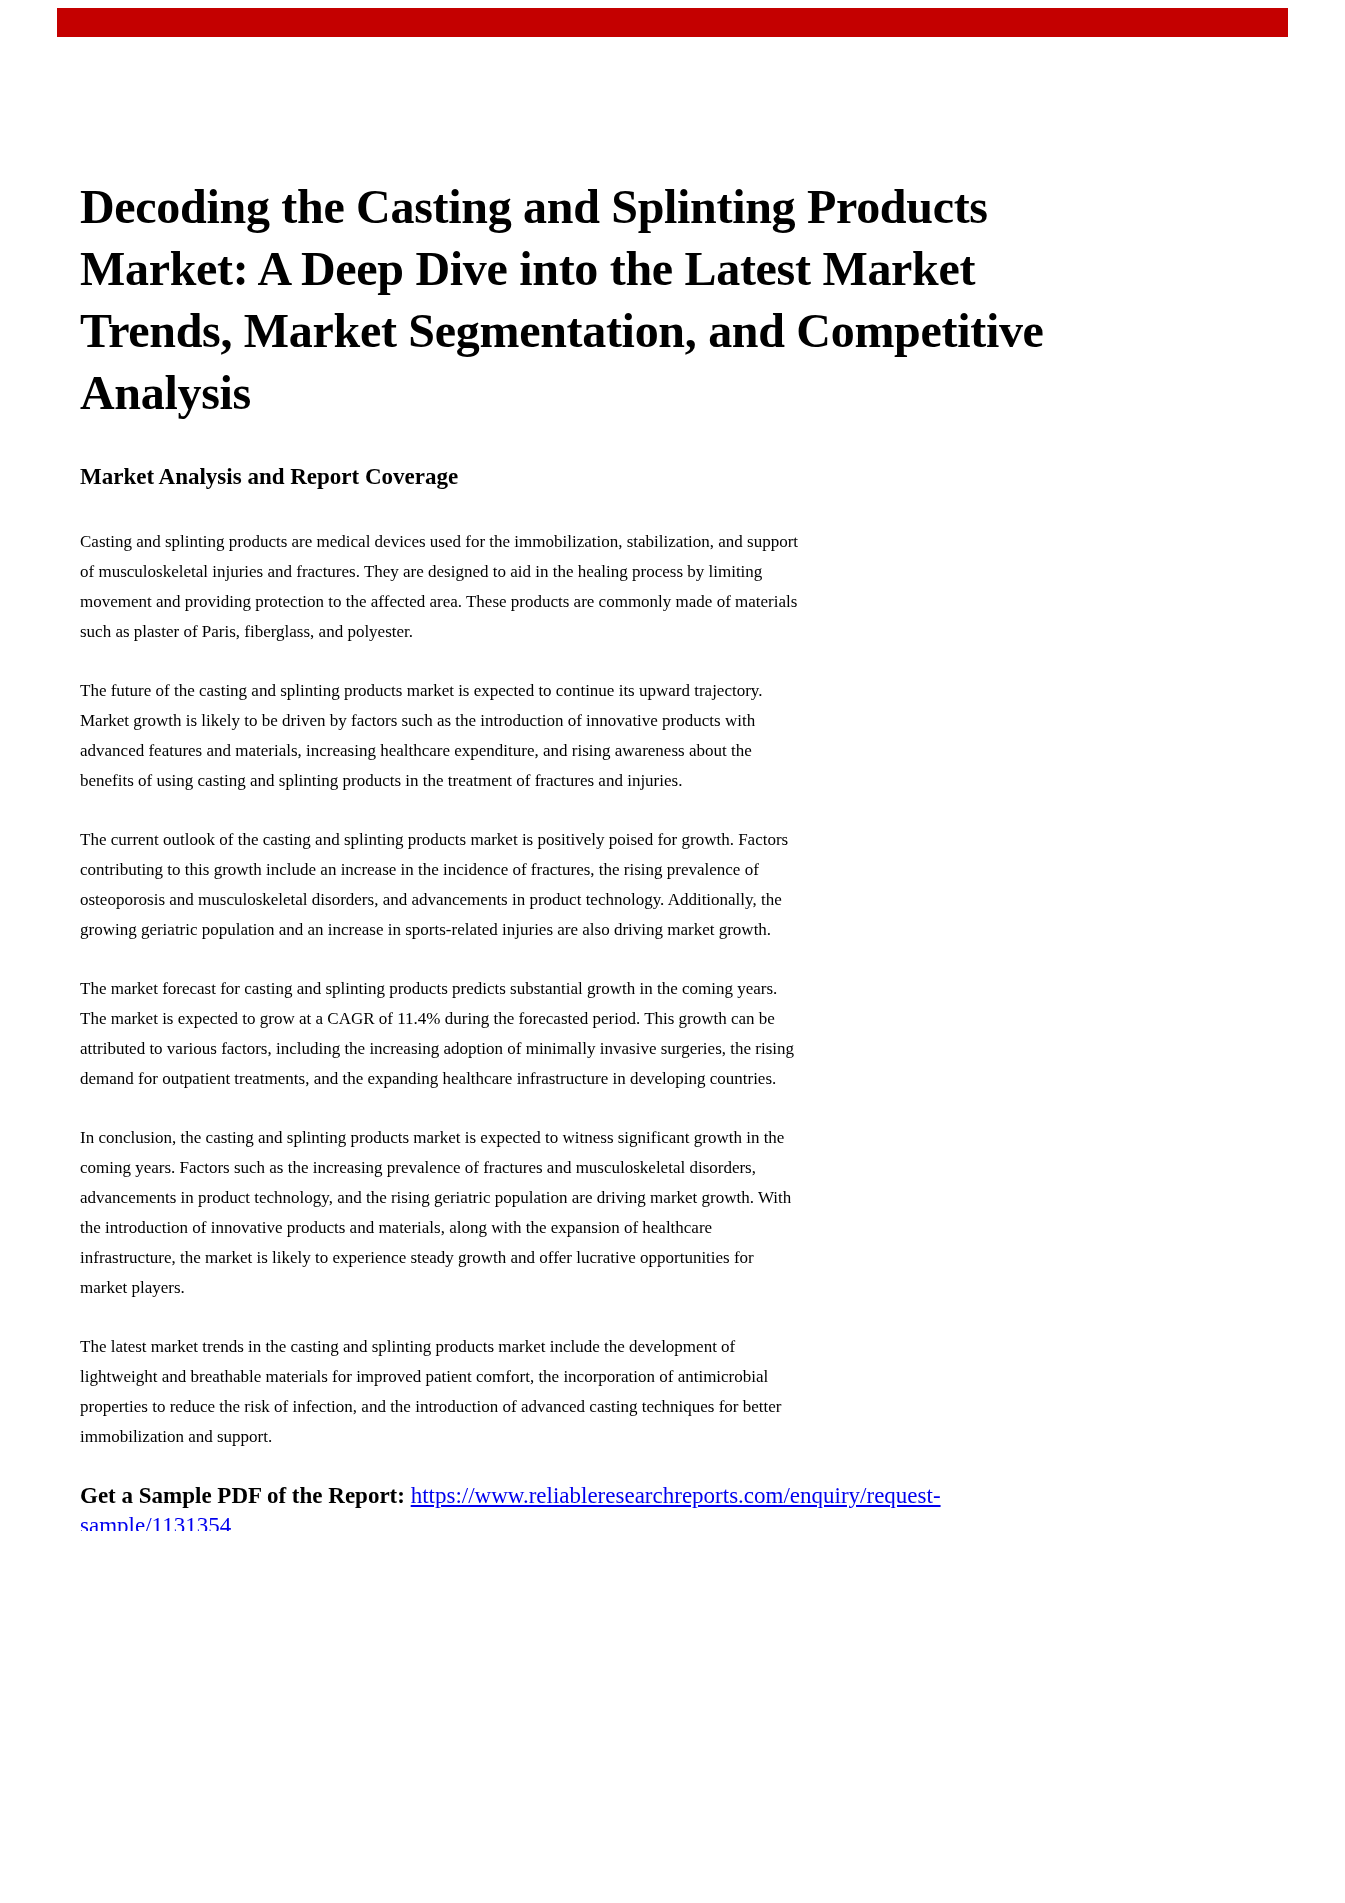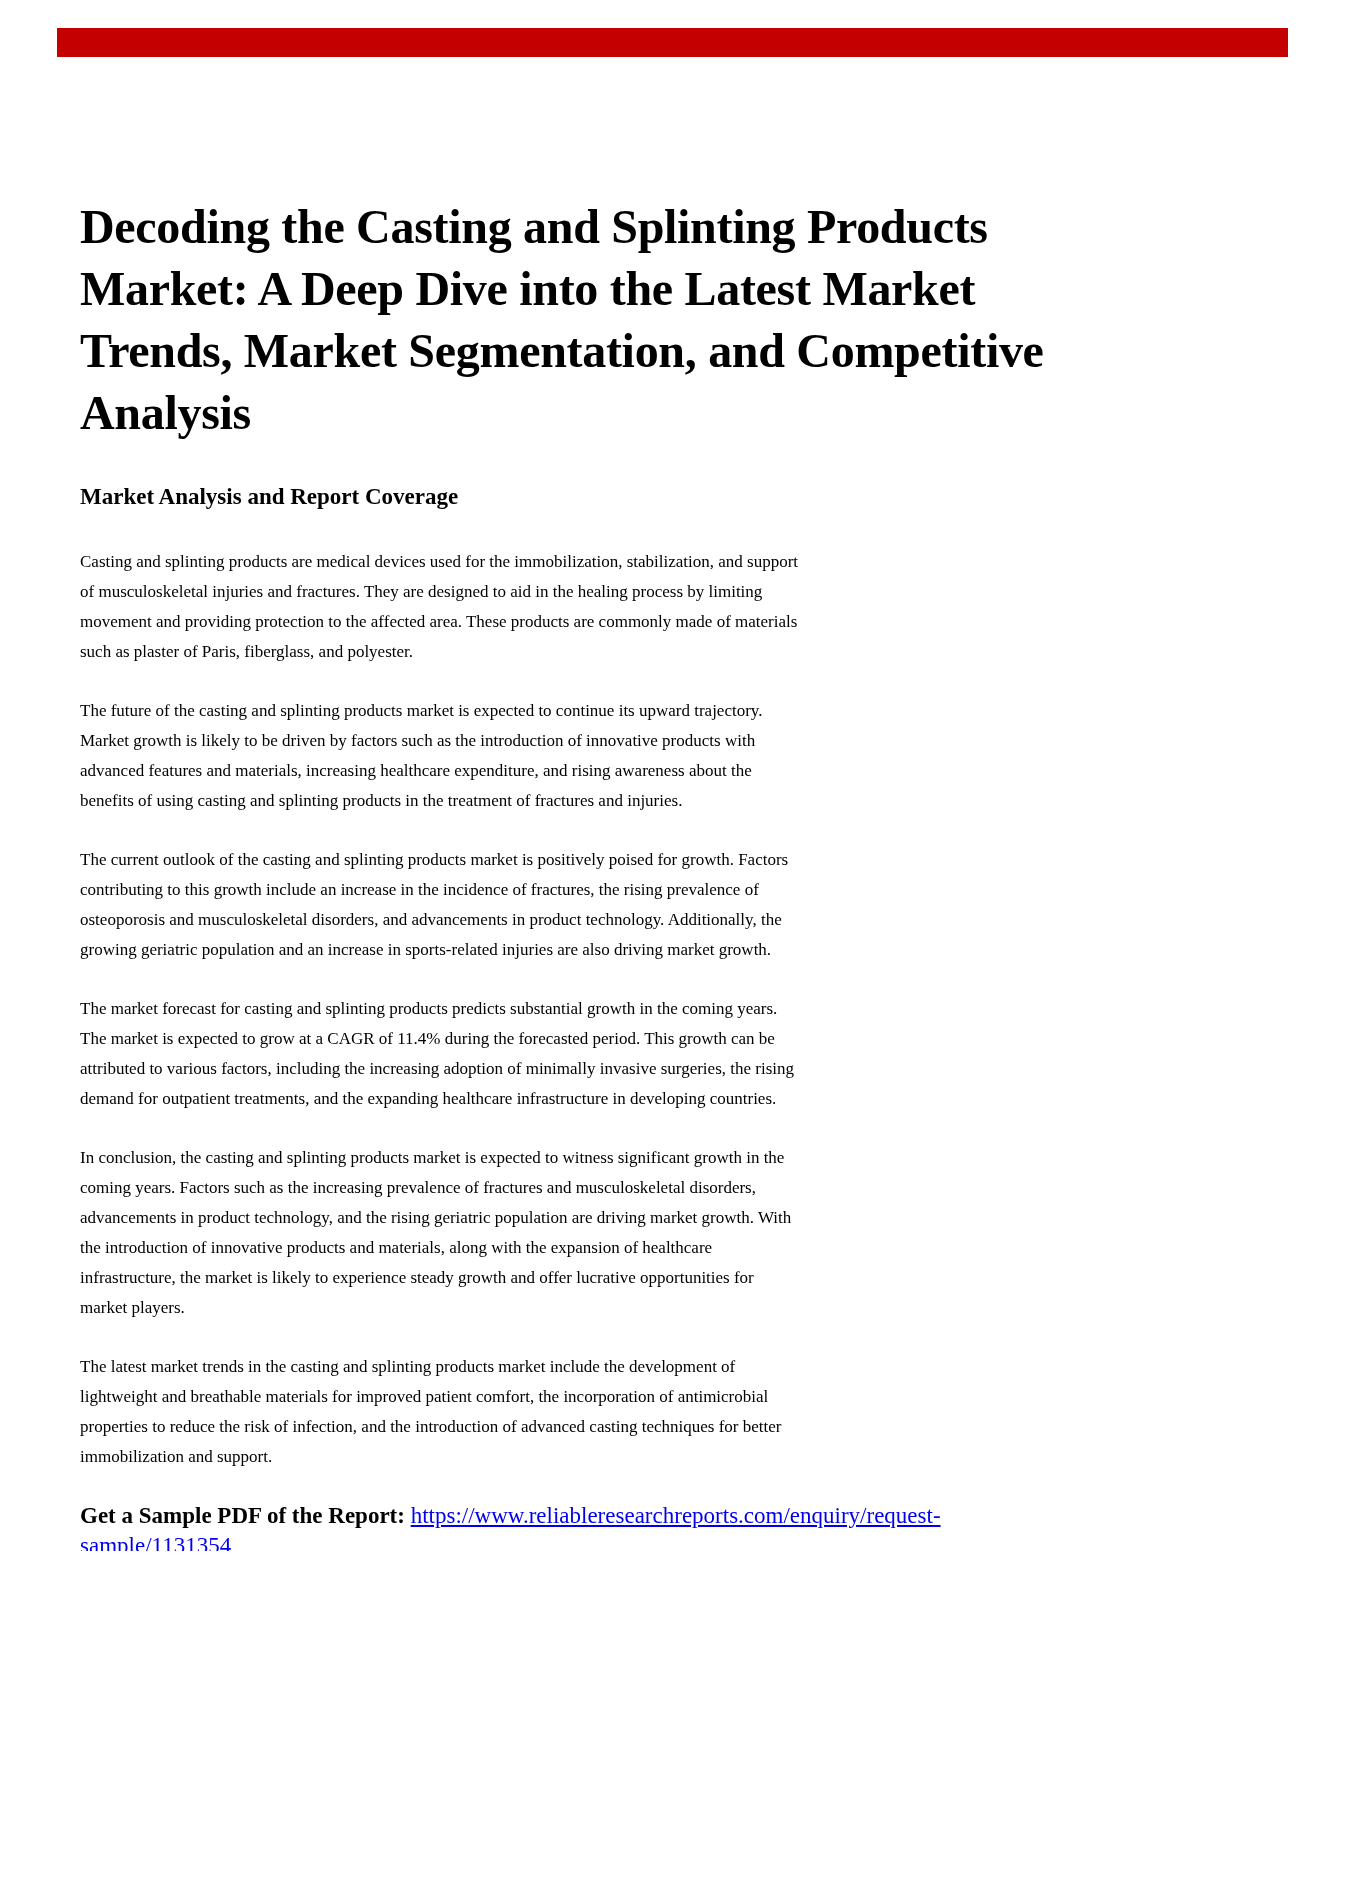--- a/index.html
+++ b/index.html
@@ -8,21 +8,20 @@
     background: #ffffff;
   }
   .page {
     position: relative;
     width: 1345px;
     height: 1531px;
     background: #ffffff;
     overflow: hidden;
     font-family: "Liberation Serif", "DejaVu Serif", serif;
     color: #000000;
-    margin-top: 20px;
   }
   .banner {
     position: absolute;
     left: 57px;
     top: 8px;
     width: 1231px;
     height: 29px;
   }
   .content {
     position: absolute;

